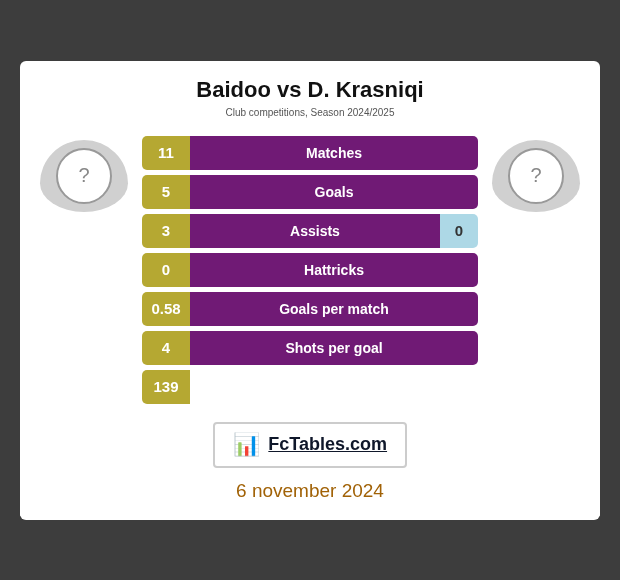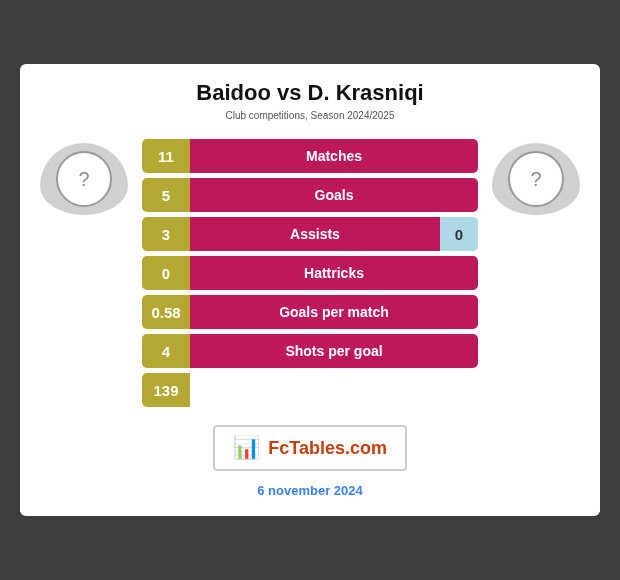--- a/index.html
+++ b/index.html
@@ -83,21 +83,21 @@
       font-size: 15px;
       min-width: 48px;
       height: 100%;
       display: flex;
       align-items: center;
       justify-content: center;
       padding: 0 8px;
     }
 
     .stat-label {
-      background: #be185d;
+      background: #701a75;
       color: #fff;
       font-weight: bold;
       font-size: 14px;
       flex: 1;
       height: 100%;
       display: flex;
       align-items: center;
       justify-content: center;
       text-align: center;
     }
@@ -135,31 +135,31 @@
     }
 
     .logo-icon {
       font-size: 22px;
       color: #c0392b;
     }
 
     .logo-text {
       font-size: 18px;
       font-weight: bold;
-      color: #c2410c;
+      color: #0f172a;
+      text-decoration: underline;
     }
 
     .date-section {
       background: #fff;
       width: 100%;
       text-align: center;
       padding: 6px 0 14px;
-      font-size: 13px;
-      color: #3b82f6;
-      font-weight: bold;
+      font-size: 19px;
+      color: #a16207;
     }
 
     .outer-bg {
       background: #3d3d3d;
       width: 620px;
       min-height: 580px;
       display: flex;
       flex-direction: column;
       align-items: center;
       justify-content: center;

